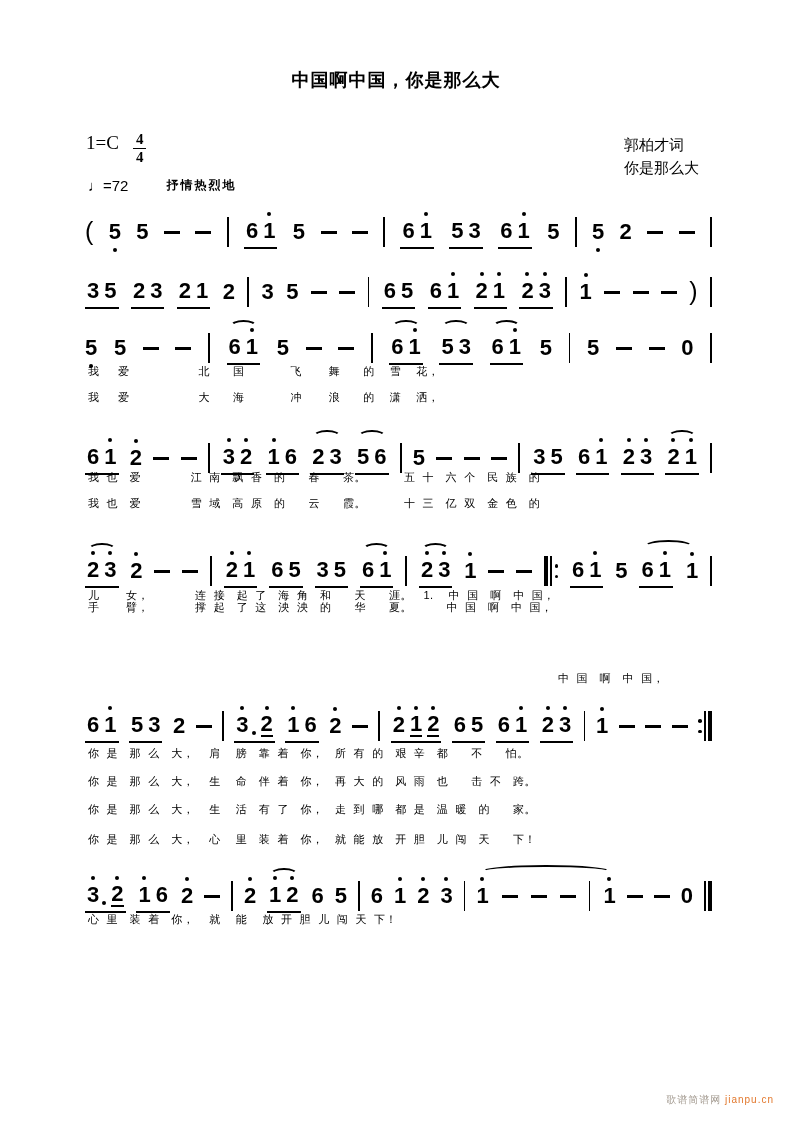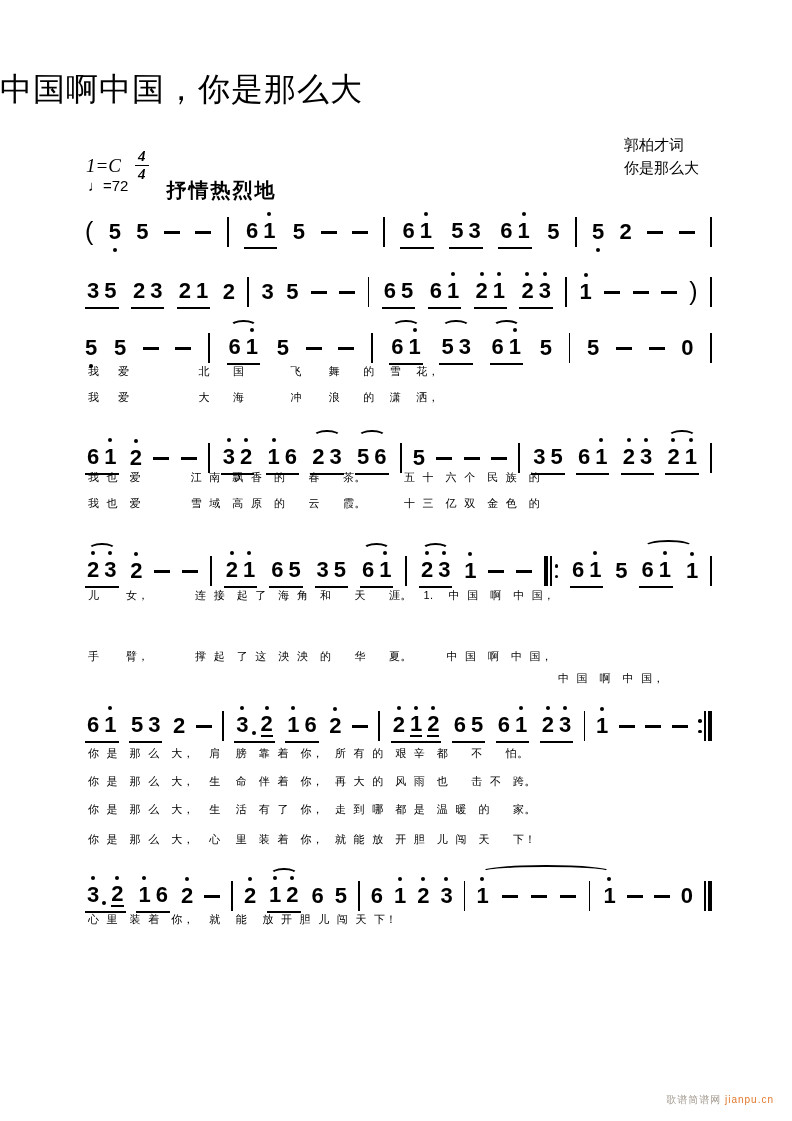--- a/index.html
+++ b/index.html
@@ -1,29 +1,29 @@
 <!DOCTYPE html>
 <html><head>
 <meta charset="utf-8">
 <style>
   html,body{margin:0;padding:0;background:#e8e8e8;}
   .page{position:relative;width:792px;height:1121px;background:#ffffff;margin:0 auto;overflow:hidden;
         font-family:"Liberation Sans","DejaVu Sans",sans-serif;color:#000;}
   
-  .title{position:absolute;top:68px;left:0;width:100%;text-align:left;
-         font-size:32px;font-weight:normal;letter-spacing:1px;}
-  .keysig{position:absolute;top:149px;left:86px;display:flex;align-items:center;
-          font-family:"Liberation Serif","DejaVu Serif",serif;font-size:19px;font-style:italic;}
+  .title{position:absolute;top:68px;left:0;width:100%;text-align:center;
+         font-size:18px;font-weight:bold;letter-spacing:1px;}
+  .keysig{position:absolute;top:132px;left:86px;display:flex;
+          font-family:"Liberation Serif","DejaVu Serif",serif;font-size:19px;}
   .frac{display:inline-flex;flex-direction:column;align-items:center;margin-left:14px;
         font-weight:bold;font-size:15px;line-height:15px;font-family:"Liberation Serif",serif;}
   .frac .top{border-bottom:1.6px solid #000;padding:0 3px 1px;}
   .frac .bot{padding-top:1px;}
   .credits{position:absolute;top:133px;left:624px;font-size:15px;line-height:23px;}
   .temporow{position:absolute;top:177px;left:88px;font-size:15px;display:flex;align-items:flex-start;}
-  .temporow .expr{margin-left:38px;font-size:20px;font-weight:bold;letter-spacing:2px;}
+  .temporow .expr{margin-left:38px;font-size:12px;font-weight:bold;letter-spacing:2px;}
   
   .mline{position:absolute;left:85px;width:627px;height:44px;display:flex;
          justify-content:space-between;align-items:center;
          font-weight:bold;font-size:22px;}
   .ml1{top:210px}.ml2{top:270px}.ml3{top:326px}.ml4{top:436px}
   .ml5{top:549px}.ml6{top:704px}.ml7{top:874px}
   .nt{display:inline-flex;position:relative;height:24px;align-items:center;}
   .nv{font-weight:bold;line-height:20px;}
   .nv.x2{border-bottom:2.5px solid #000;padding-bottom:1px;}
   .od{position:absolute;left:4px;width:4px;height:4px;border-radius:50%;background:#000;}
@@ -41,21 +41,21 @@
   .rpt{display:inline-flex;align-items:center;gap:2.5px;}
   .rpt .th{width:3.6px;height:30px;background:#000;}
   .rpt .tn{width:1.8px;height:30px;background:#000;}
   .rpt .dts{display:flex;flex-direction:column;gap:7px;}
   .rpt .dts i{width:3.6px;height:3.6px;border-radius:50%;background:#000;}
   .paren{font-size:25px;font-weight:normal;position:relative;top:-1px;}
   
   .ly{position:absolute;left:88px;font-size:11px;white-space:pre;letter-spacing:.5px;}
   .l3a{top:364px}.l3b{top:390px}
   .l4a{top:470px}.l4b{top:496px}
-  .l5a{top:588px}.l5b{top:649px}
+  .l5a{top:588px}.l5b{top:600px}
   .l5c{top:643px;left:516px}.l5d{top:671px;left:558px}
   .l6a{top:746px}.l6b{top:774px}.l6c{top:802px}.l6d{top:832px}
   .l7a{top:912px}
   
   .wm{position:absolute;top:1093px;right:18px;font-size:10px;letter-spacing:1px;}
   .wm .site{color:#a39a90;}
   .wm .url{color:#e2782d;}
 </style>
 </head>
 <body>

